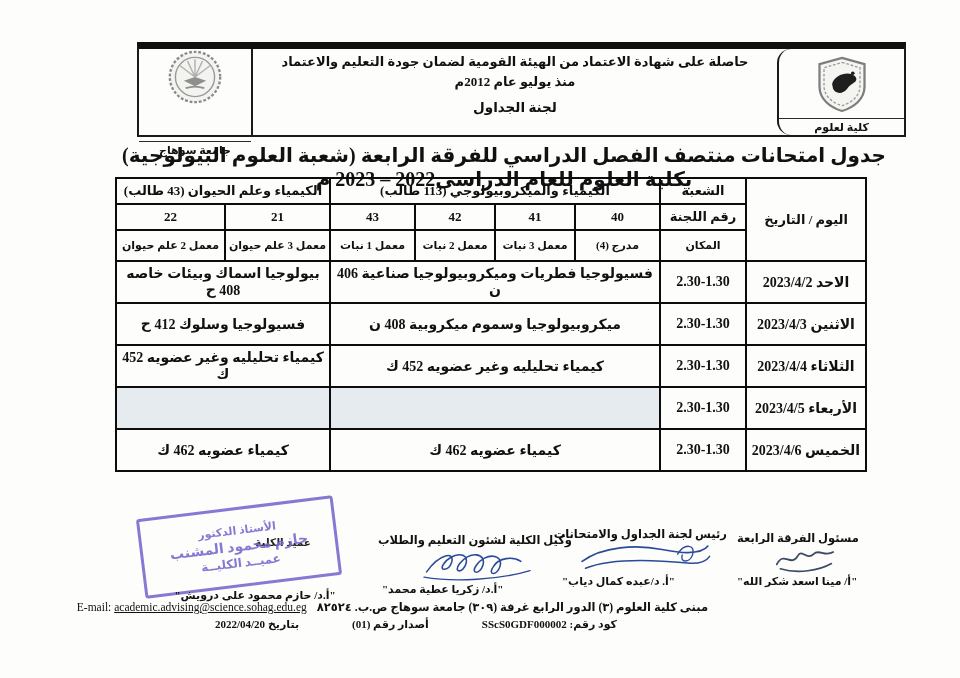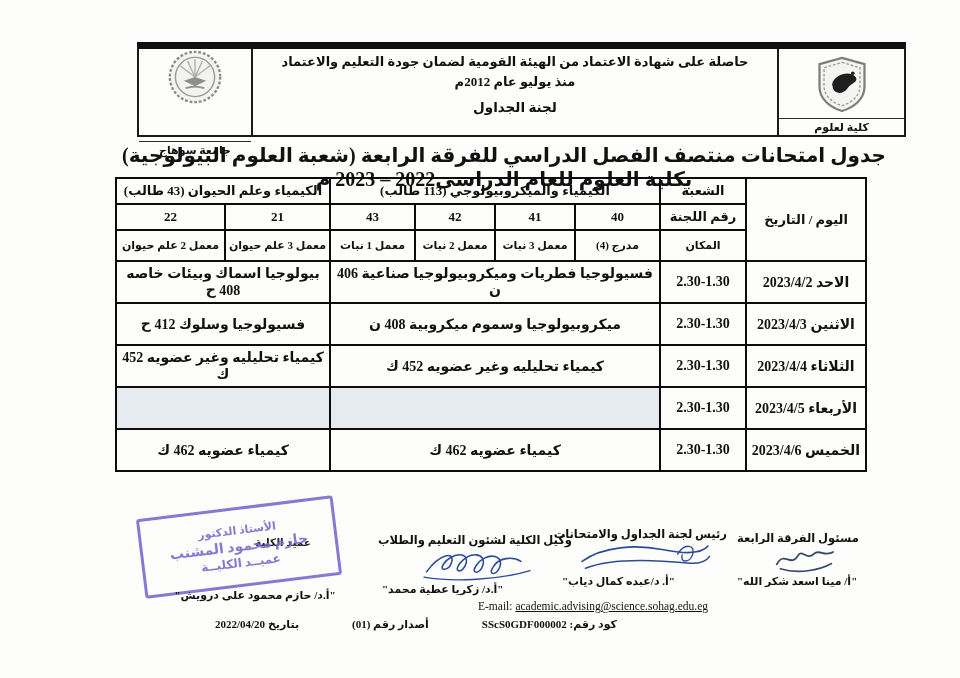--- a/index.html
+++ b/index.html
@@ -7,21 +7,21 @@
         font-family:"Liberation Serif","DejaVu Sans",sans-serif;color:#111;}
 
   
   .header-box{position:absolute;left:137px;top:42px;width:769px;height:95px;
       border:2px solid #1a1a1a;border-top:7px solid #101010;box-sizing:border-box;
       display:flex;flex-direction:row;direction:rtl;background:#fdfdfb;}
   .logo-cell{position:relative;box-sizing:border-box;display:flex;flex-direction:column;align-items:center;}
   .logo-cell .logo-area{flex:1;display:flex;align-items:center;justify-content:center;width:100%;}
   .logo-cell .caption{width:100%;box-sizing:border-box;border-top:1.5px solid #2a2a2a;
       text-align:center;font-size:11px;font-weight:bold;padding:2px 0 1px;}
-  .cell-science{width:127px;border-left:2px solid #1a1a1a;}
+  .cell-science{width:127px;border-left:2px solid #1a1a1a;border-radius:14px;}
   .cell-univ{width:114px;border-right:2px solid #1a1a1a;gap:36px;}
   .header-center{flex:1;text-align:center;padding-top:5px;}
   .acc1{font-size:13px;font-weight:bold;}
   .acc2{font-size:13px;font-weight:bold;margin-top:4px;}
   .committee-label{font-size:13.5px;font-weight:bold;margin-top:9px;}
 
   
   .doc-title{position:absolute;left:104px;top:143px;width:800px;text-align:center;
       font-size:20px;font-weight:bold;direction:rtl;}
 
@@ -212,20 +212,21 @@
 
   <div class="stamp">
     <div class="l1">الأستاذ الدكتور</div>
     <div class="l2">حازم محمود المشنب</div>
     <div class="l3">عميــد الكليــة</div>
   </div>
 
   <div class="dean-name">"أ.د/ حازم محمود على درويش"</div>
 
   <div class="contact1">
+    <span>مبنى كلية العلوم (٣) الدور الرابع غرفة (٣٠٩) جامعة سوهاج ص.ب. ٨٢٥٢٤</span>
     <span class="email-wrap">
       <span>E-mail:</span>
       <a href="#">academic.advising@science.sohag.edu.eg</a>
     </span>
   </div>
 
   <div class="contact2">
     <span>كود رقم: SScS0GDF000002</span>
     <span>أصدار رقم (01)</span>
     <span>بتاريخ 2022/04/20</span>

